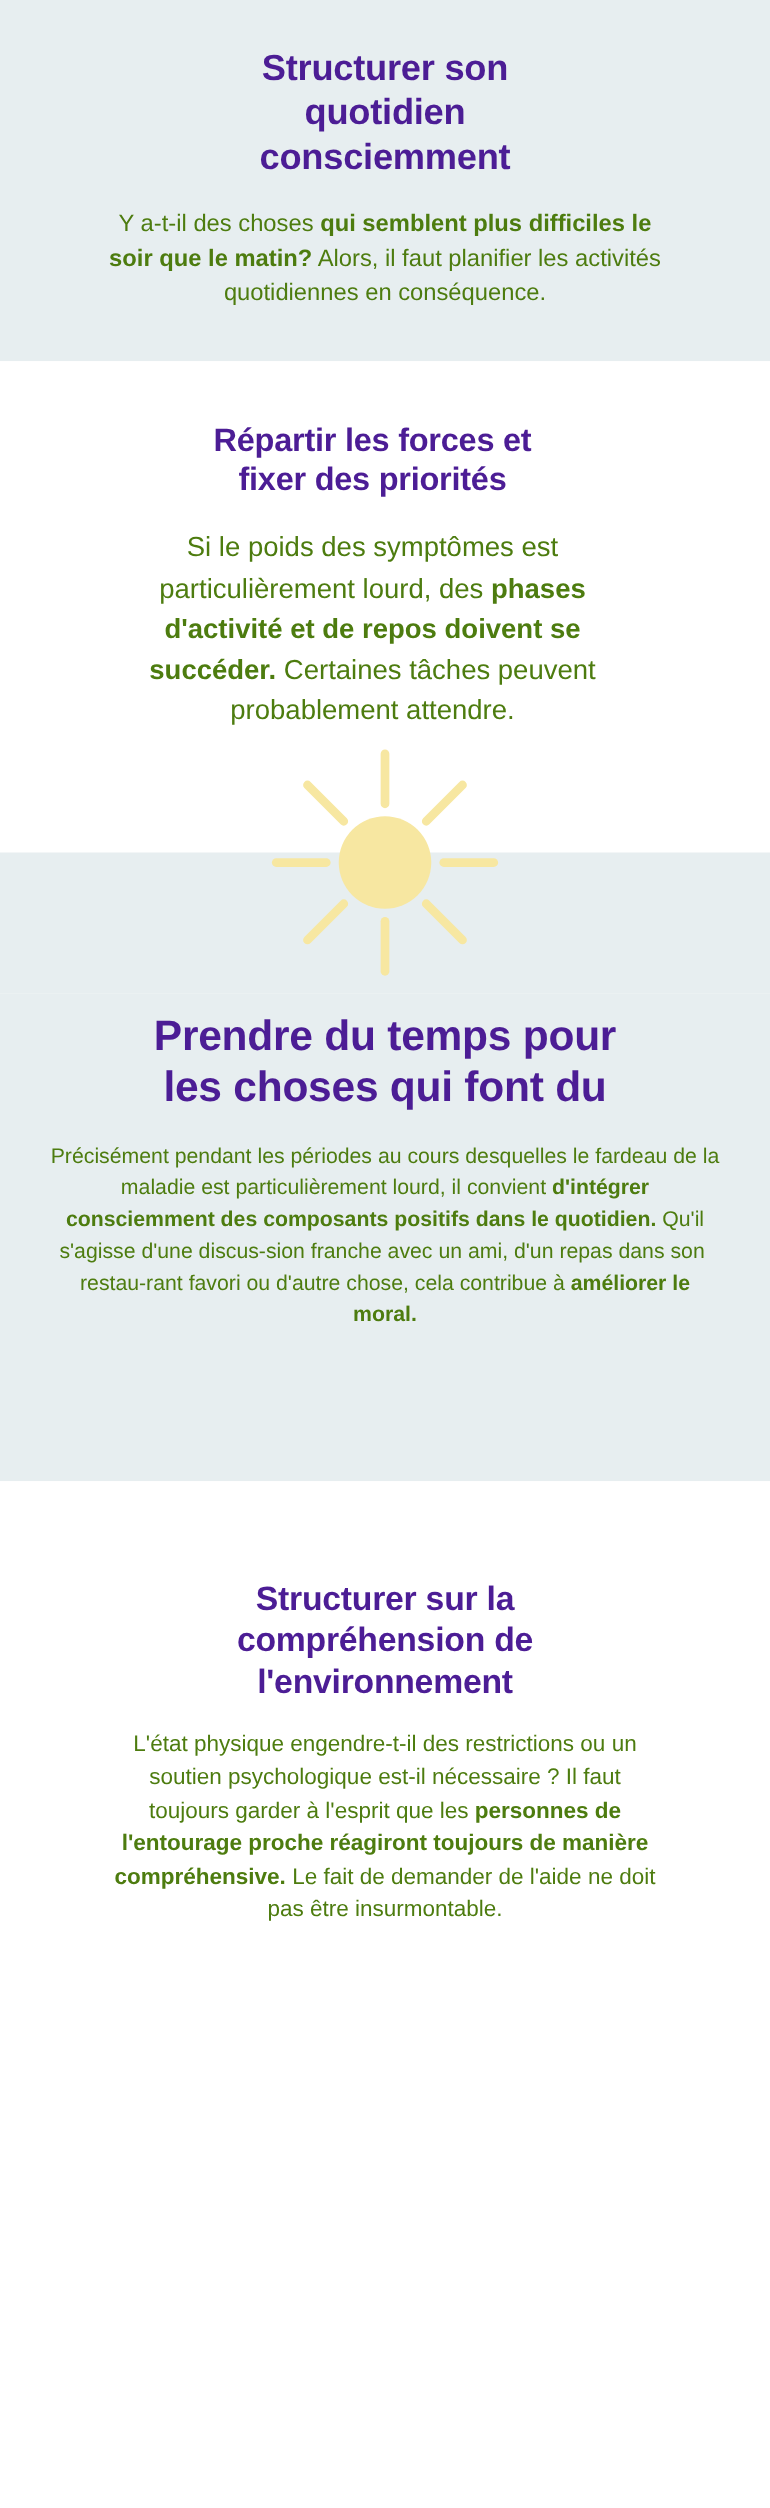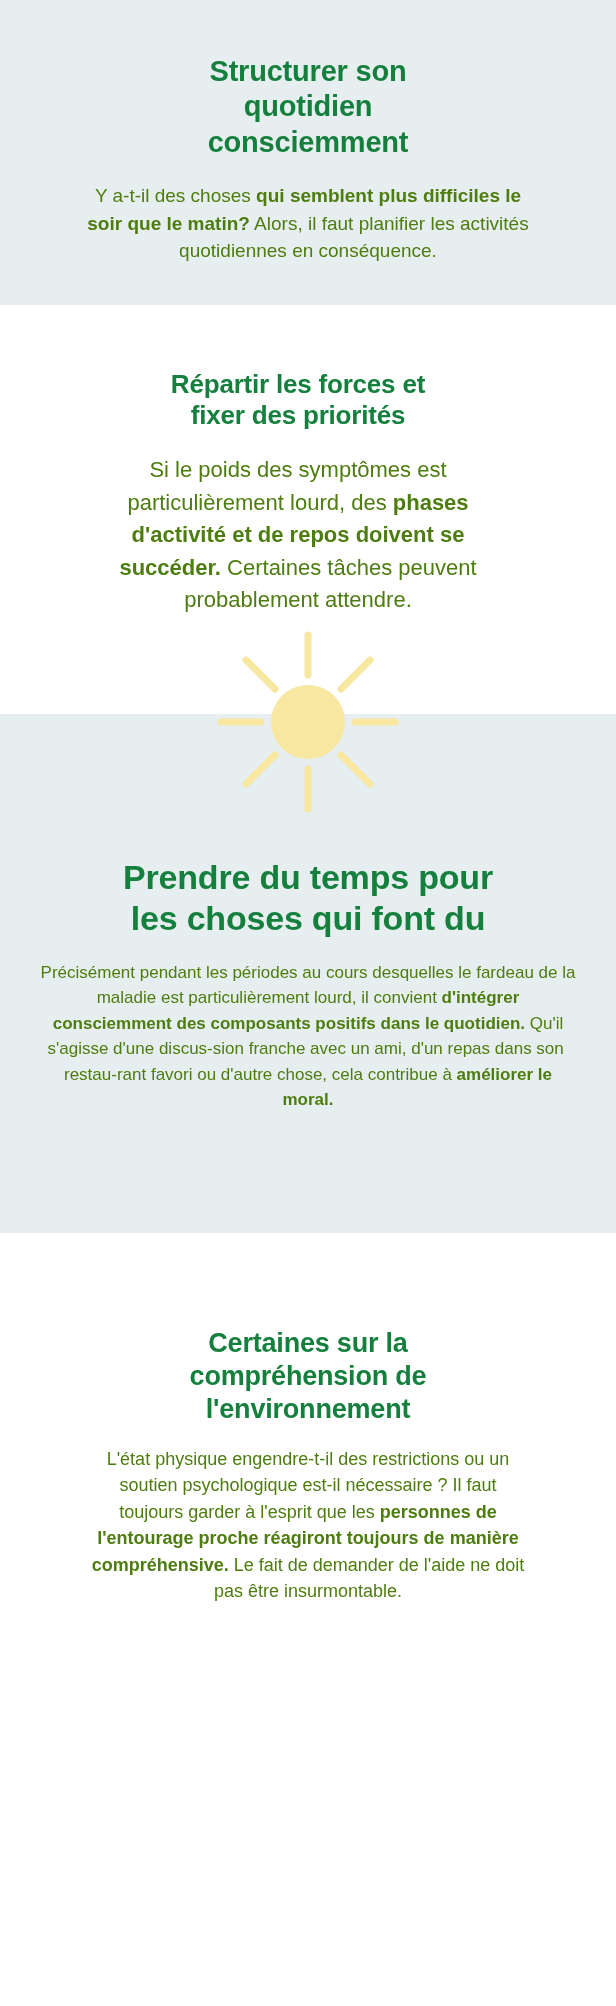--- a/index.html
+++ b/index.html
@@ -24,24 +24,24 @@
     text-align: center;
     position: relative;
   }
   .sec-tinted {
     background: #e7eef0;
   }
   .sec-white {
     background: #ffffff;
   }
   .title {
-    color: #15803d;
+    color: #4c1d95;
     font-weight: bold;
     line-height: 1.22;
-    margin: 16px;
+    margin: 0;
     letter-spacing: -0.2px;
   }
   .body-text {
     color: #4d7c0f;
     line-height: 1.42;
     margin: 0;
   }
   .body-text b {
     font-weight: bold;
   }
@@ -166,20 +166,20 @@
   <section class="section sec-tinted" id="section-prendre">
     <h2 class="title">
       <span>Prendre du temps pour</span><br>
       <span>les choses qui font du</span>
     </h2>
     <p class="body-text">Précisément pendant les périodes au cours desquelles le fardeau de la maladie est particulièrement lourd, il convient <b>d'intégrer consciemment des composants positifs dans le quotidien.</b> Qu'il s'agisse d'une discus-sion franche avec un ami, d'un repas dans son&nbsp; restau-rant favori ou d'autre chose, cela contribue à <b>améliorer le moral.</b></p>
   </section>
 
   <section class="section sec-white" id="section-construire">
     <h2 class="title">
-      <span>Certaines sur la</span><br>
+      <span>Structurer sur la</span><br>
       <span>compréhension de</span><br>
       <span>l'environnement</span>
     </h2>
     <p class="body-text">L'état physique engendre-t-il des restrictions ou un soutien psychologique est-il nécessaire ? Il faut toujours garder à l'esprit que les <b>personnes de l'entourage proche réagiront toujours de manière compréhensive.</b> Le fait de demander de l'aide ne doit pas être insurmontable.</p>
   </section>
 
 </div>
 
 </body></html>

